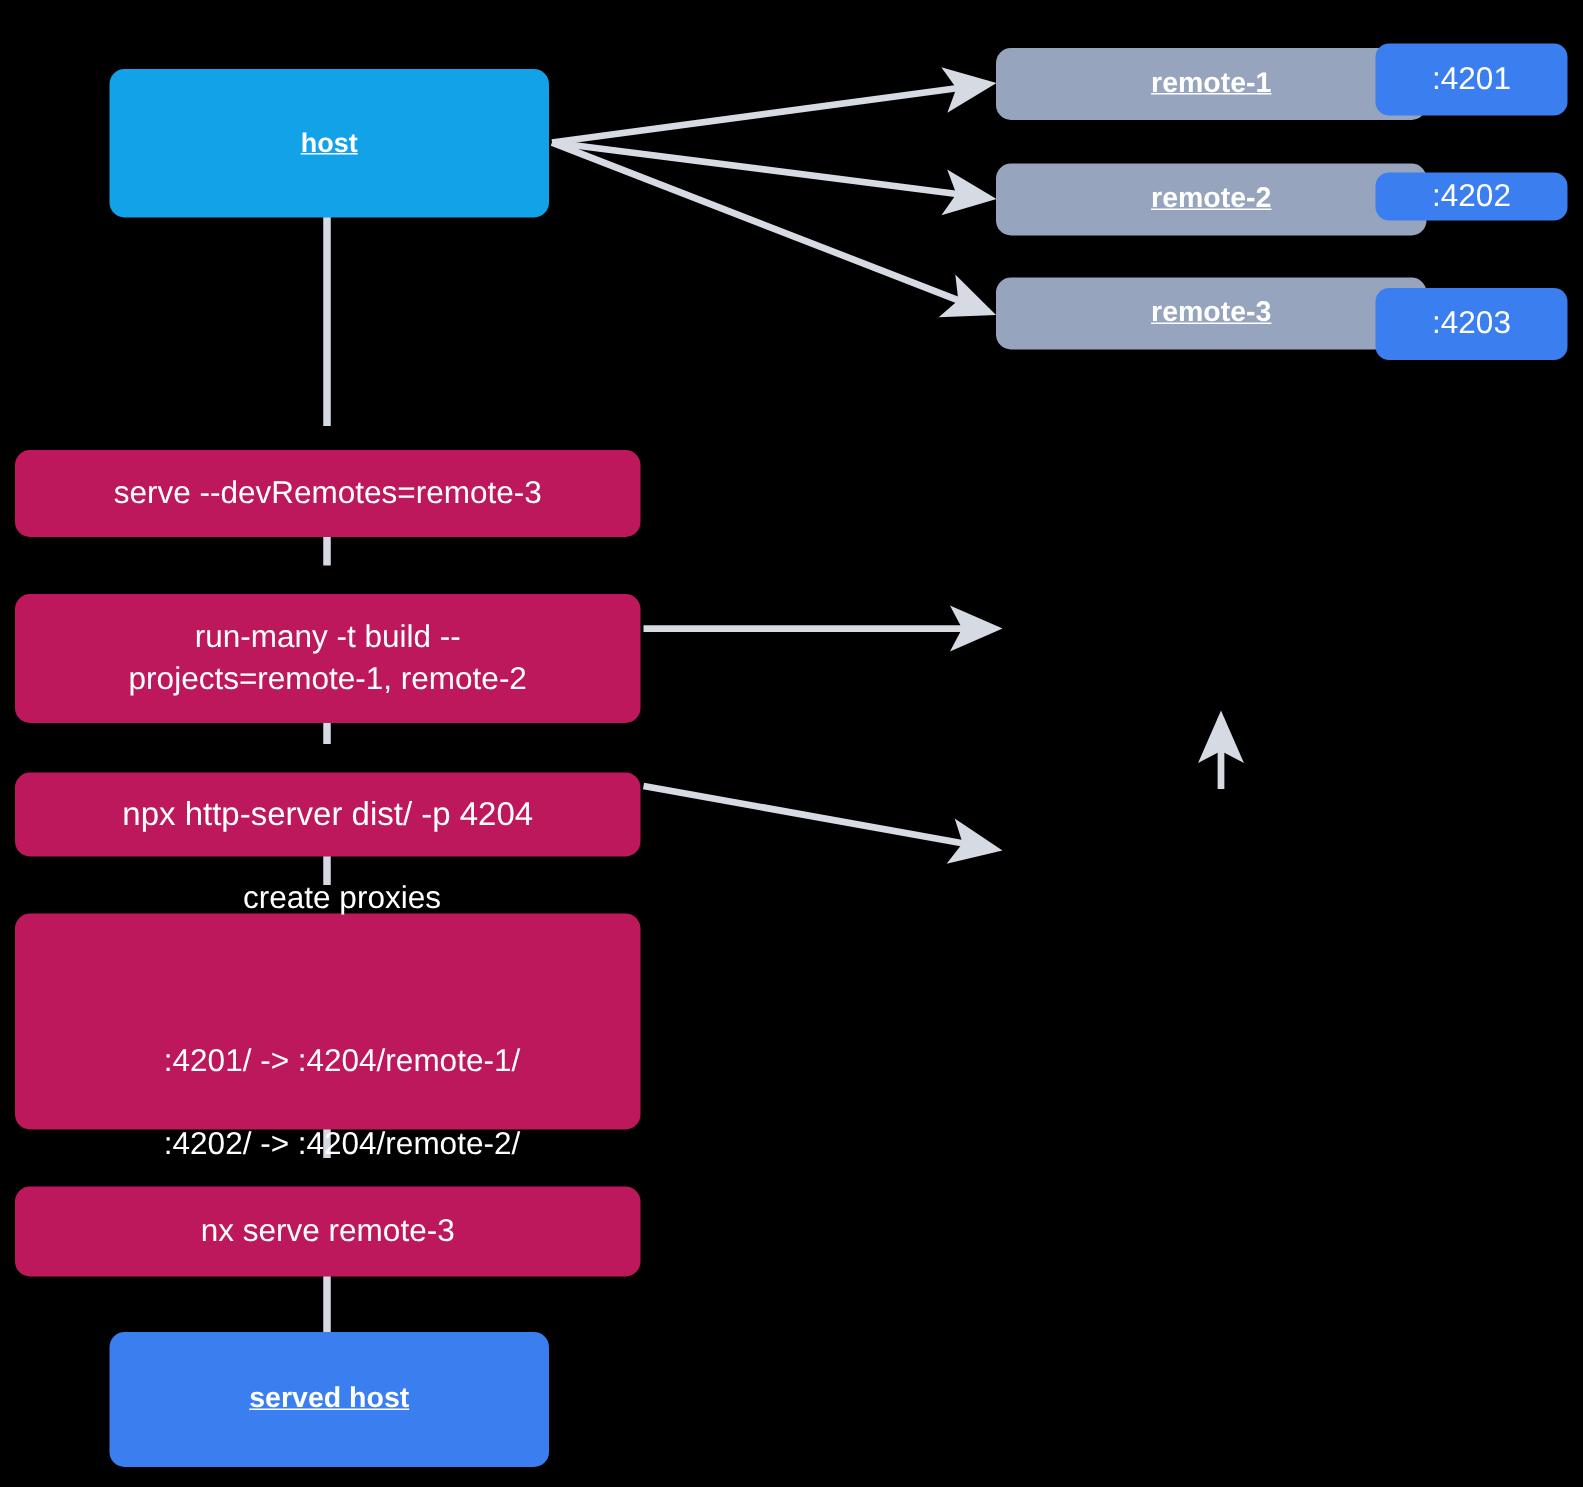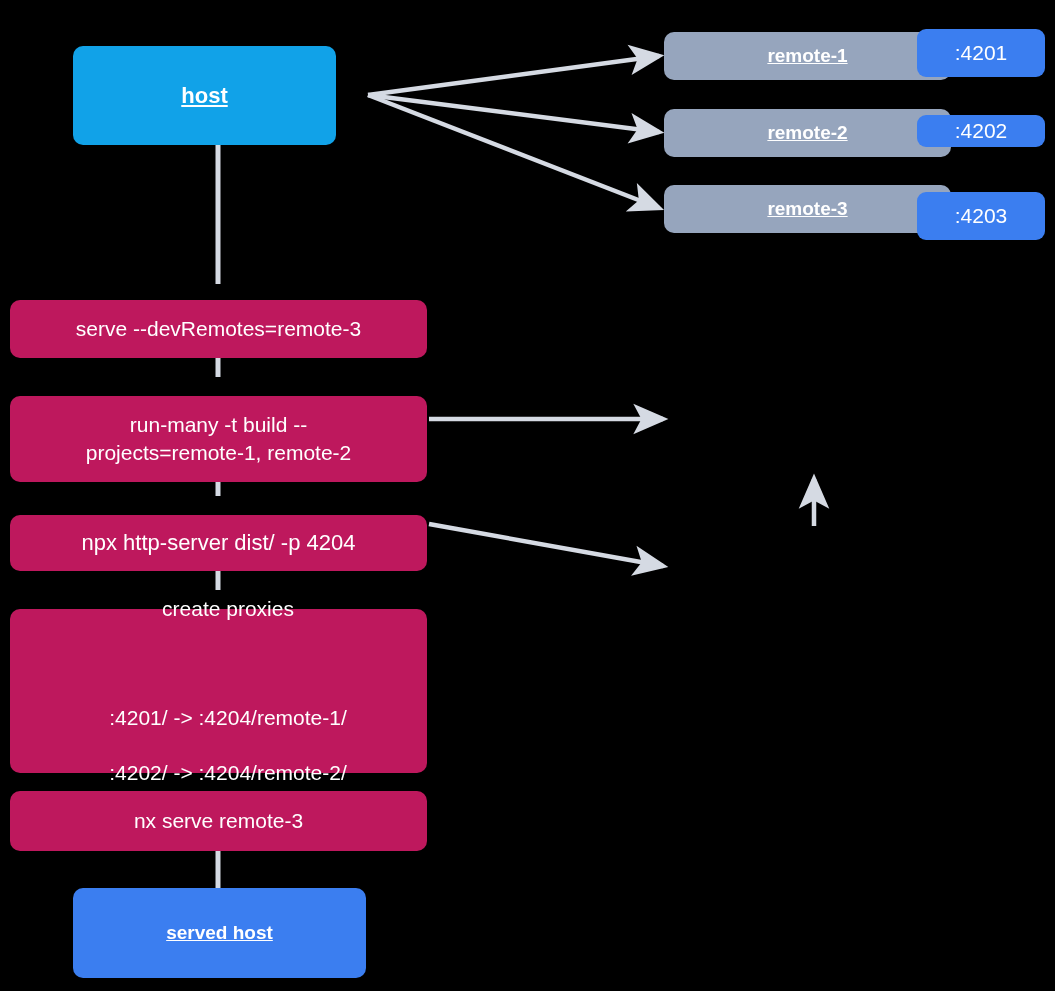--- a/index.html
+++ b/index.html
@@ -99,39 +99,39 @@
     <line x1="218" y1="733" x2="218" y2="772" stroke="#d5dae3" stroke-width="5"></line>
     <line x1="218" y1="832" x2="218" y2="888" stroke="#d5dae3" stroke-width="5"></line>
 
     <line x1="429" y1="419" x2="663" y2="419" stroke="#d5dae3" stroke-width="4.5" marker-end="url(#ah)"></line>
 
     <line x1="429" y1="524" x2="663" y2="566" stroke="#d5dae3" stroke-width="4.5" marker-end="url(#ah)"></line>
 
     <line x1="814" y1="526" x2="814" y2="479" stroke="#d5dae3" stroke-width="4.5" marker-end="url(#ah)"></line>
   </svg>
 
-  <div class="node n-host bold" style="left:73px; top:46px; width:263px; height:99px; font-size:22px;">host</div>
+  <div class="node n-host bold" style="left:73px; top:46px; width:293px; height:99px; font-size:18px;">host</div>
 
   <div class="node n-remote bold" style="left:664px; top:32px; width:287px; height:48px; font-size:19px;">remote-1</div>
   <div class="node n-port plain" style="left:917px; top:10px; width:128px; height:48px; font-size:21px;">:4201</div>
 
   <div class="node n-remote bold" style="left:664px; top:109px; width:287px; height:48px; font-size:19px;">remote-2</div>
   <div class="node n-port plain" style="left:917px; top:96px; width:128px; height:32px; font-size:21px;">:4202</div>
 
   <div class="node n-remote bold" style="left:664px; top:185px; width:287px; height:48px; font-size:19px;">remote-3</div>
   <div class="node n-port plain" style="left:917px; top:173px; width:128px; height:48px; font-size:21px;">:4203</div>
 
   <div class="node n-green plain" style="left:10px; top:281px; width:417px; height:58px; font-size:21px;">serve --devRemotes=remote-3</div>
 
   <div class="node n-green plain" style="left:10px; top:377px; width:417px; height:86px; font-size:21px;">run-many -t build --
 projects=remote-1, remote-2</div>
 
   <div class="node n-green plain" style="left:10px; top:496px; width:417px; height:56px; font-size:22px;">npx http-server dist/ -p 4204</div>
 
-  <div class="node n-green plain" style="left:10px; top:590px; width:417px; height:164px; font-size:21px;padding-left:31px;">
+  <div class="node n-green plain" style="left:10px; top:590px; width:417px; height:144px; font-size:21px;padding-left:31px;">
     <span class="stack">
       <span class="ln">create proxies</span>
       <span class="gap"></span>
       <span class="ln">:4201/ -&gt; :4204/remote-1/</span>
       <span class="ln">:4202/ -&gt; :4204/remote-2/</span>
     </span>
   </div>
 
   <div class="node n-green plain" style="left:10px; top:772px; width:417px; height:60px; font-size:21px;">nx serve remote-3</div>
 

